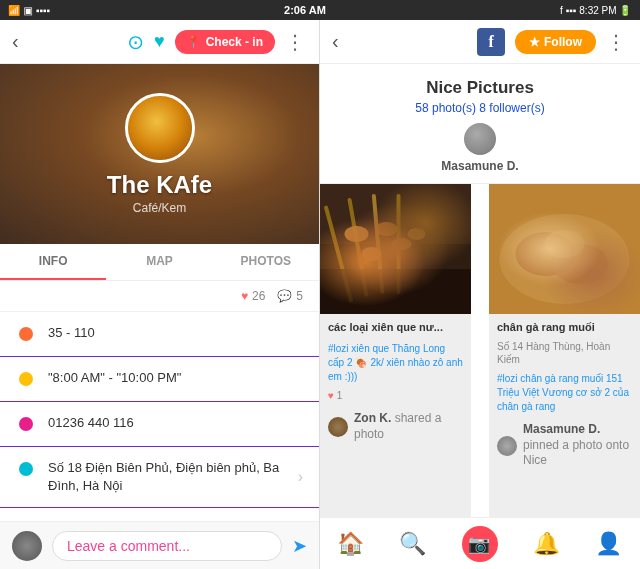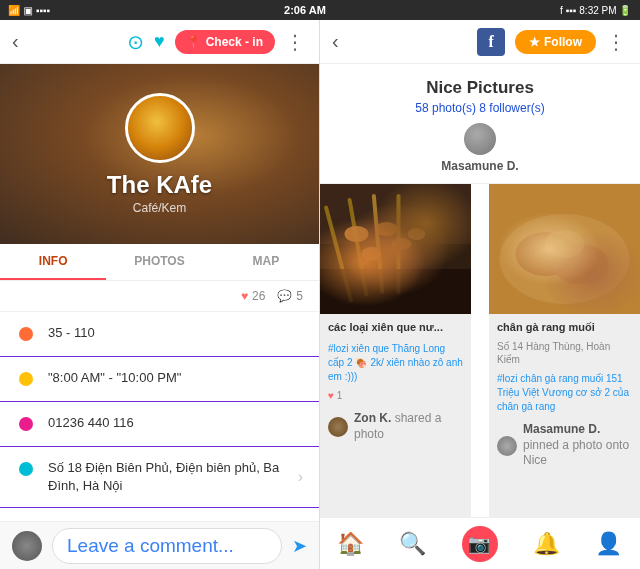--- a/index.html
+++ b/index.html
@@ -114,21 +114,21 @@
     }
     .tab {
       flex: 1;
       text-align: center;
       padding: 10px 0;
       font-size: 12px;
       font-weight: 600;
       color: #999;
       cursor: pointer;
     }
-    .tab.active { color: #c2410c; border-bottom: 2px solid #ff4757; }
+    .tab.active { color: #737373; border-bottom: 2px solid #ff4757; }
 
     .stats-row {
       display: flex;
       justify-content: flex-end;
       align-items: center;
       padding: 8px 16px;
       gap: 12px;
       background: white;
       border-bottom: 1px solid #f0f0f0;
     }
@@ -371,22 +371,22 @@
         <div class="venue-avatar">
           <div class="venue-avatar-inner"></div>
         </div>
         <div class="venue-name">The KAfe</div>
         <div class="venue-type">Café/Kem</div>
       </div>
     </div>
 
     <div class="tabs-row">
       <div class="tab active">INFO</div>
+      <div class="tab">MAP</div>
       <div class="tab">PHOTOS</div>
-      <div class="tab">MAP</div>
     </div>
 
     <div class="stats-row">
       <div class="stat">
         <span style="color:#ff6b6b;">♥</span>
         <span>26</span>
       </div>
       <div class="stat">
         <span style="color:#888;">💬</span>
         <span>5</span>
@@ -417,21 +417,21 @@
             <div class="dot-teal"></div>
           </div>
         <div class="info-text">Số 18 Điện Biên Phủ, Điện biên phủ, Ba Đình, Hà Nội</div>
         <span class="info-arrow">›</span>
       </div>
     </div>
 
     <div class="comment-bar">
       <div class="comment-avatar" style="background: radial-gradient(circle, #888 0%, #555 100%);"></div>
       <div class="comment-input">
-        <span style="color:#3b82f6; font-size:19px;">Leave a comment...</span>
+        <span style="color:#ec4899; font-size:14px;">Leave a comment...</span>
       </div>
       <span class="send-icon">➤</span>
     </div>
 
   </div>
 
   <div class="right-panel">
 
     <div class="right-header">
       <span class="back-arrow">‹</span>

